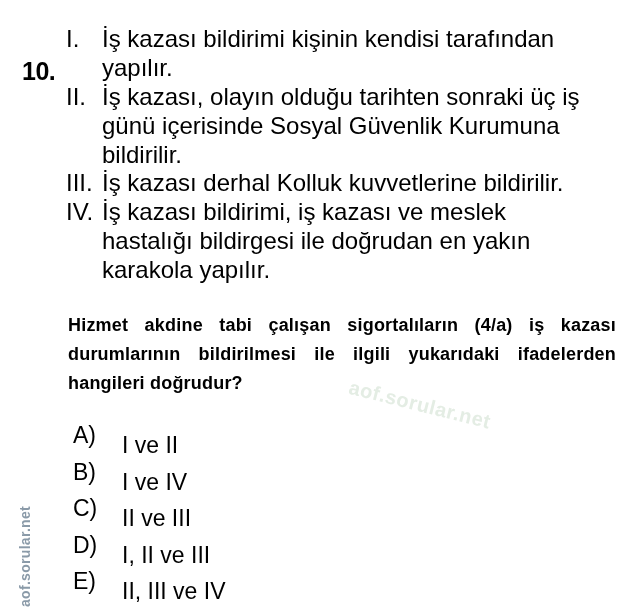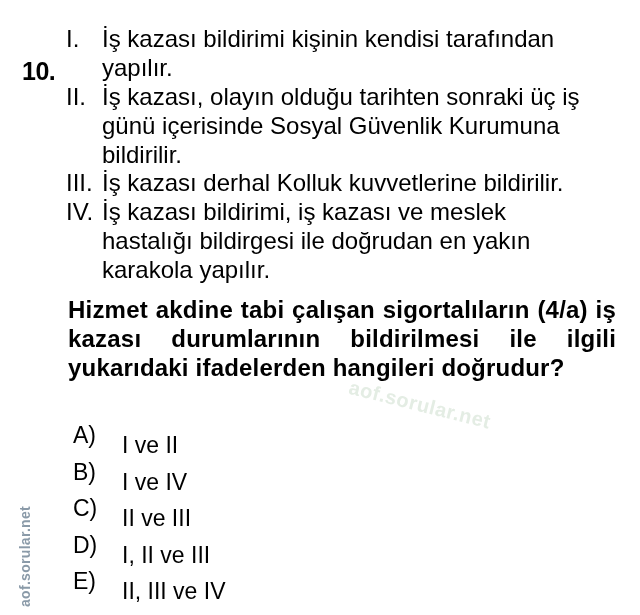--- a/index.html
+++ b/index.html
@@ -45,23 +45,23 @@
       width: 540px;
     }
     #stmt-1 { top: 24px; }
     #stmt-2 { top: 82px; }
     #stmt-3 { top: 168px; }
     #stmt-4 { top: 197px; }
 
     .stem {
       position: absolute;
       left: 68px;
-      top: 295px;
+      top: 311px;
       width: 548px;
-      font-size: 24px;
+      font-size: 18px;
       font-weight: bold;
       line-height: 29px;
       text-align: justify;
       text-align-last: left;
       letter-spacing: 0.2px;
     }
     .options {
       position: absolute;
       left: 73px;
       top: 421px;

